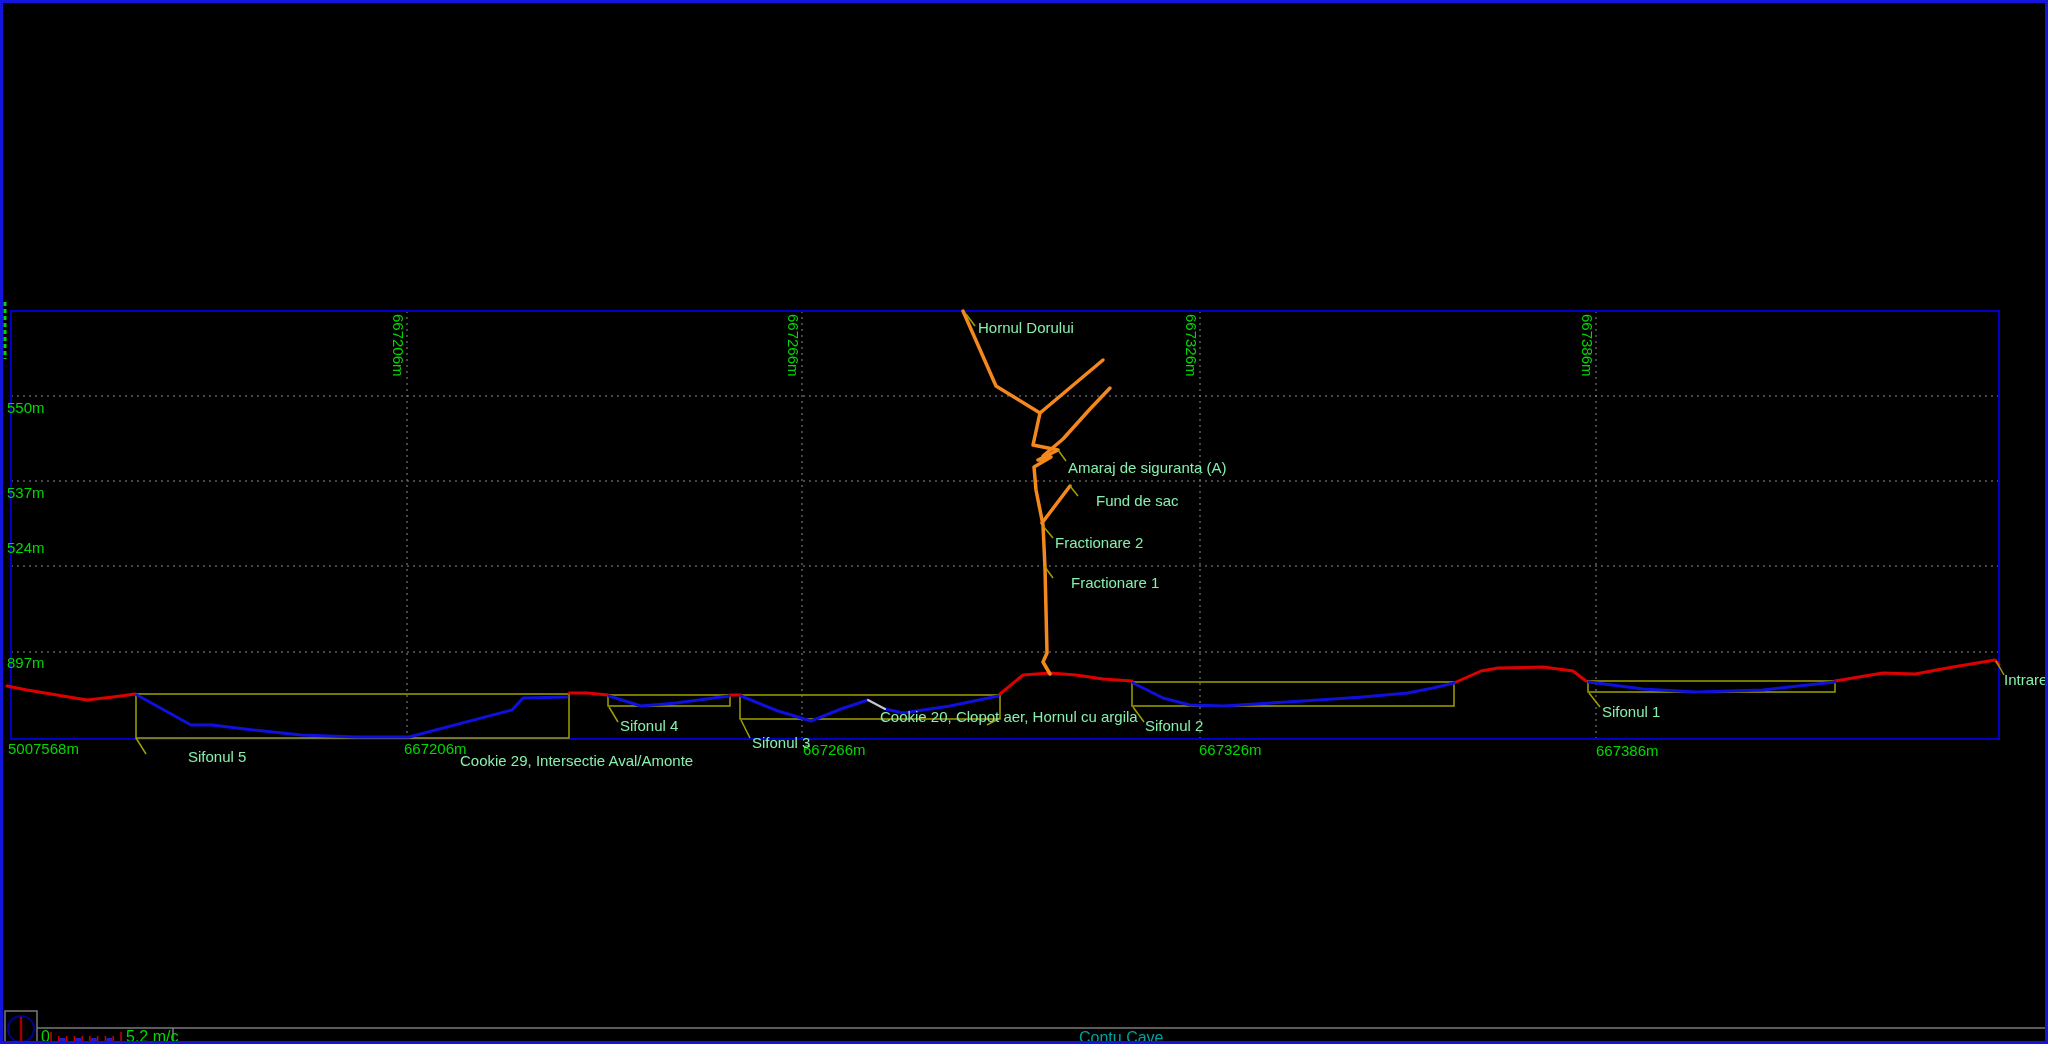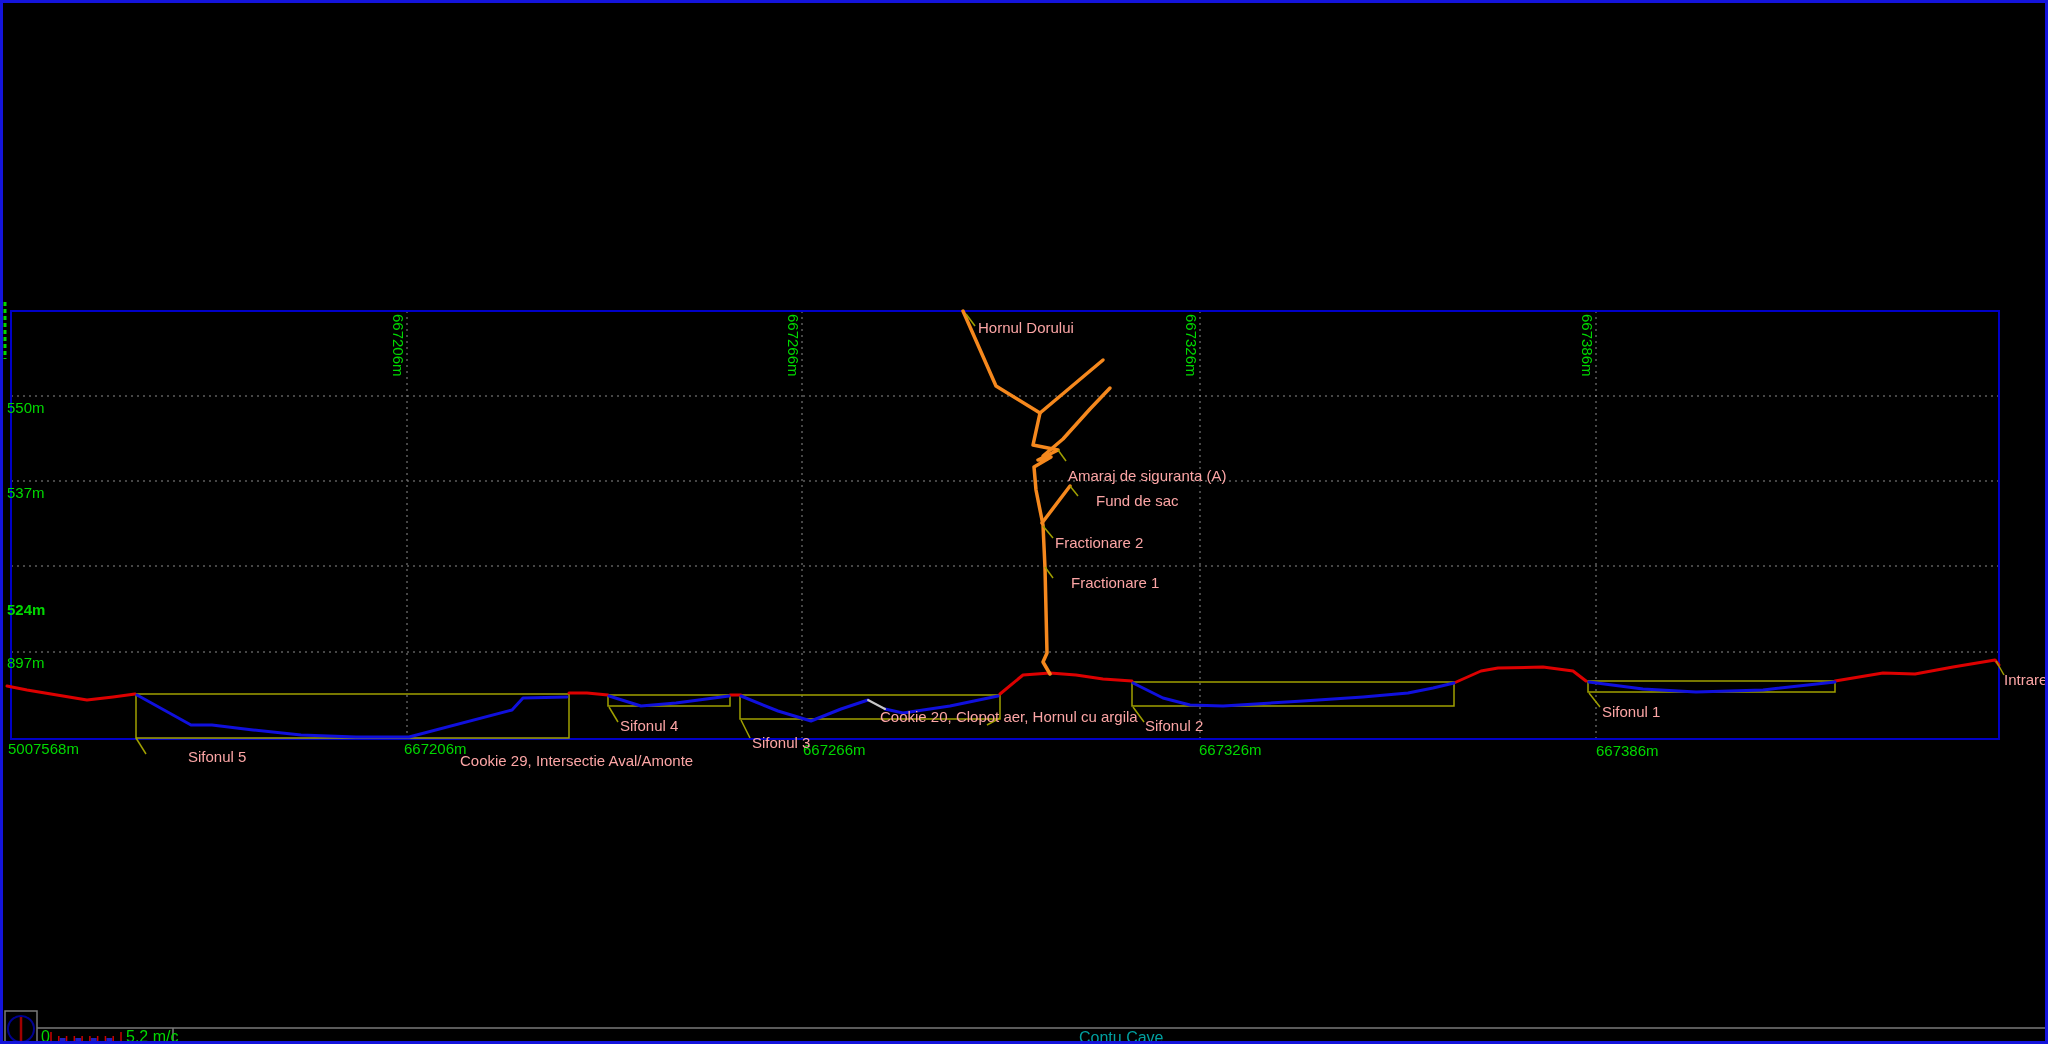--- a/index.html
+++ b/index.html
@@ -5,21 +5,21 @@
   html,body{margin:0;padding:0;background:#000;}
   .screen{
     position:relative;width:2048px;height:1044px;background:#000;
     box-sizing:border-box;border:3px solid #1414dc;overflow:hidden;
     font-family:"Liberation Sans",sans-serif;
   }
   svg{position:absolute;left:0;top:0;}
   .lbl{position:absolute;white-space:nowrap;font-size:15px;line-height:17px;
        font-family:"Liberation Sans",sans-serif;letter-spacing:0px;}
   .green{color:#00d800;}
-  .mag{color:#fca5a5;}
+  .mag{color:#86efac;}
   .teal{color:#00a0a0;}
   .rot{transform-origin:0 0;transform:rotate(90deg);}
   .statusbar-text{position:absolute;font-size:16px;}
 </style>
 </head>
 <body>
 
 <div class="screen">
   <svg id="scene" width="2048" height="1044">
       <line x1="8" y1="393" x2="1996" y2="393" stroke="#8c8c8c" stroke-width="1" stroke-dasharray="2 4"></line>
@@ -85,33 +85,33 @@
       <rect x="87.88888888888889" y="1035" width="5.777777777777778" height="4" fill="#2020c0"></rect>
       <line x1="94.66666666666666" y1="1033" x2="94.66666666666666" y2="1039" stroke="#cc0000" stroke-width="1.5"></line>
       <line x1="102.44444444444444" y1="1033" x2="102.44444444444444" y2="1039" stroke="#cc0000" stroke-width="1.5"></line>
       <rect x="103.44444444444444" y="1035" width="5.777777777777778" height="4" fill="#2020c0"></rect>
       <line x1="110.22222222222223" y1="1033" x2="110.22222222222223" y2="1039" stroke="#cc0000" stroke-width="1.5"></line>
       <line x1="118" y1="1029" x2="118" y2="1039" stroke="#cc0000" stroke-width="1.5"></line>
     </svg>
   <div id="labelLayer">
       <div class="lbl green" style="left: 4px; top: 396px;">550m</div>
       <div class="lbl green" style="left: 4px; top: 481px;">537m</div>
-      <div class="lbl green" style="left: 4px; top: 598px; font-weight: bold;">524m</div>
+      <div class="lbl green" style="left: 4px; top: 536px;">524m</div>
       <div class="lbl green" style="left: 4px; top: 651px;">897m</div>
       <div class="lbl green rot" style="left: 404px; top: 311px;">667206m</div>
       <div class="lbl green rot" style="left: 799px; top: 311px;">667266m</div>
       <div class="lbl green rot" style="left: 1197px; top: 311px;">667326m</div>
       <div class="lbl green rot" style="left: 1593px; top: 311px;">667386m</div>
       <div class="lbl green" style="left: 5px; top: 737px;">5007568m</div>
       <div class="lbl green" style="left: 401px; top: 737px;">667206m</div>
       <div class="lbl green" style="left: 800px; top: 738px;">667266m</div>
       <div class="lbl green" style="left: 1196px; top: 738px;">667326m</div>
       <div class="lbl green" style="left: 1593px; top: 739px;">667386m</div>
       <div class="lbl mag" style="left: 975px; top: 316px;">Hornul Dorului</div>
-      <div class="lbl mag" style="left: 1065px; top: 456px; margin-top: 8px;">Amaraj de siguranta (A)</div>
+      <div class="lbl mag" style="left: 1065px; top: 456px;">Amaraj de siguranta (A)</div>
       <div class="lbl mag" style="left: 1078px; top: 489px; margin-left: 15px;">Fund de sac</div>
       <div class="lbl mag" style="left: 1052px; top: 531px;">Fractionare 2</div>
       <div class="lbl mag" style="left: 1052px; top: 571px; margin-left: 16px;">Fractionare 1</div>
       <div class="lbl mag" style="left: 145px; top: 745px; margin-left: 40px;">Sifonul 5</div>
       <div class="lbl mag" style="left: 413px; top: 749px; margin-left: 44px;">Cookie 29, Intersectie Aval/Amonte</div>
       <div class="lbl mag" style="left: 617px; top: 714px;">Sifonul 4</div>
       <div class="lbl mag" style="left: 749px; top: 731px;">Sifonul 3</div>
       <div class="lbl mag" style="left: 877px; top: 705px;">Cookie 20, Clopot aer, Hornul cu argila</div>
       <div class="lbl mag" style="left: 1142px; top: 714px;">Sifonul 2</div>
       <div class="lbl mag" style="left: 1599px; top: 700px;">Sifonul 1</div>

